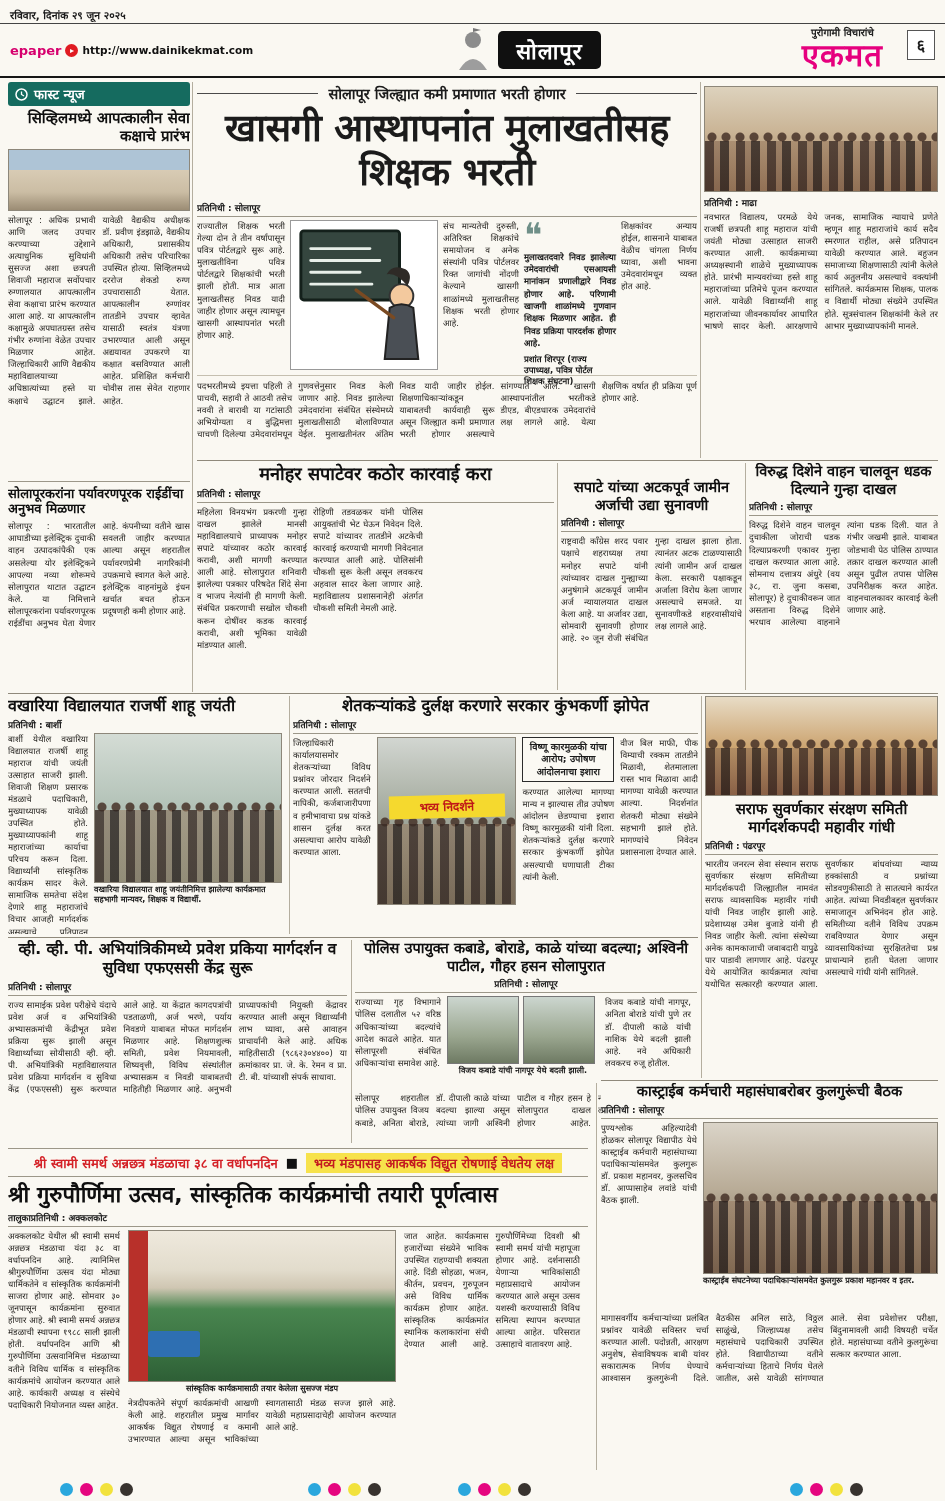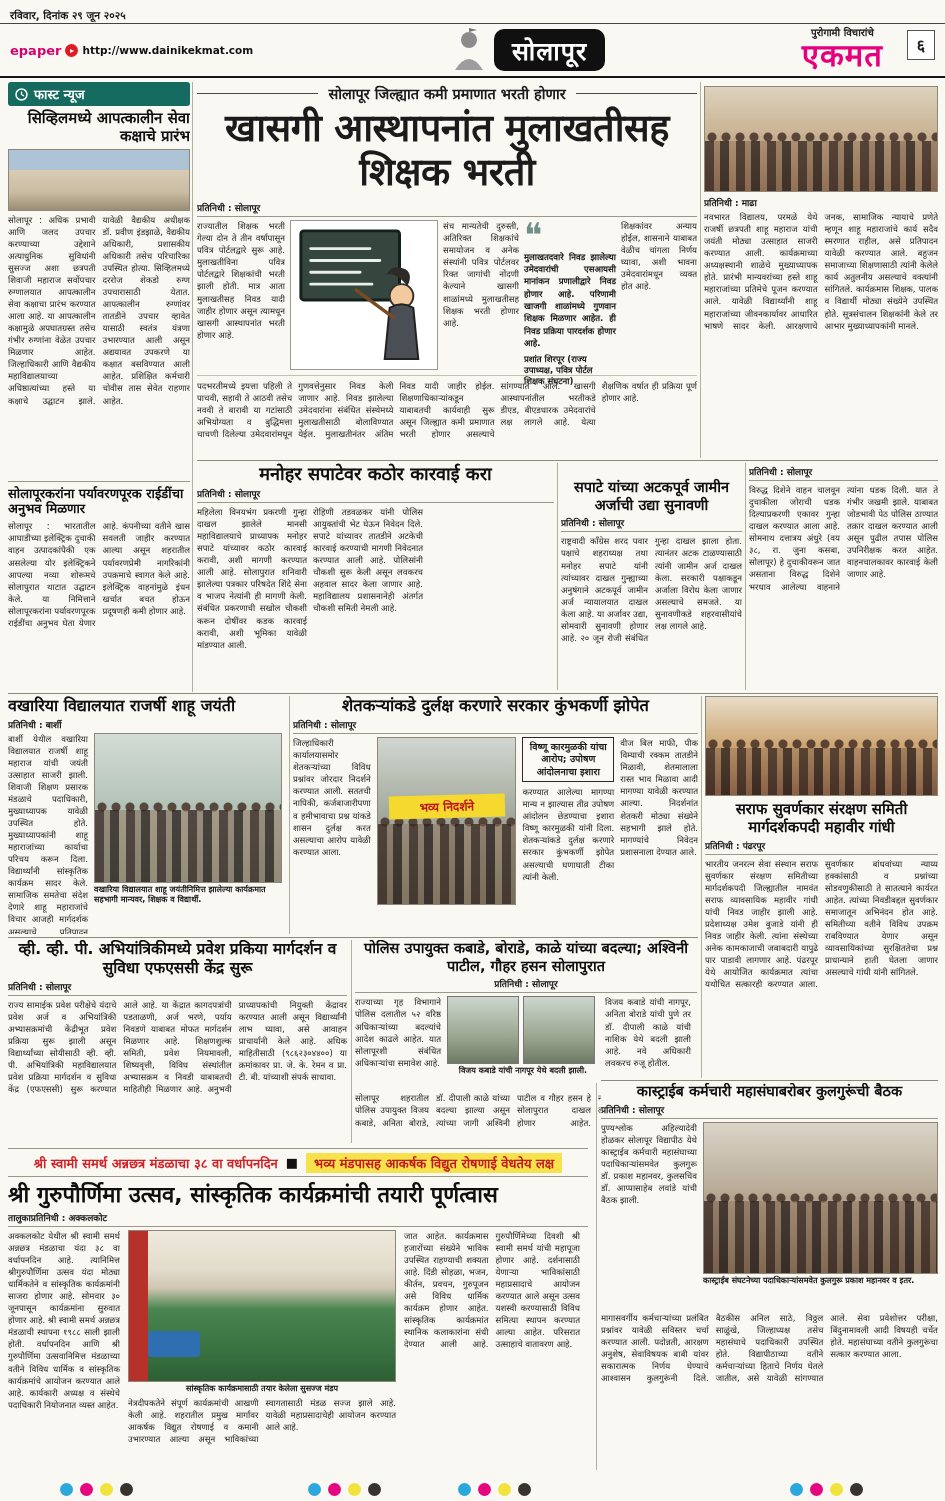--- a/index.html
+++ b/index.html
@@ -10,21 +10,21 @@
   
   .hrow1{padding:4px 10px 0 10px;}
   .date{font-size:10.5px;font-weight:bold;}
   .hrow1-line{position:absolute;top:23px;left:0;right:0;height:1px;background:#444;}
   .hrow2{display:flex;align-items:center;justify-content:space-between;padding:5px 62px 0 10px;}
   .epaper-wrap{display:flex;align-items:center;gap:4px;}
   .epaper-label{color:#d6006e;font-weight:800;font-size:13px;}
   .epaper-icon{display:inline-flex;width:13px;height:13px;border-radius:50%;background:#e01b22;color:#fff;font-size:8px;align-items:center;justify-content:center;}
   .url{font-size:10.5px;font-weight:bold;color:#111;}
   .mast-center{display:flex;align-items:center;gap:6px;}
-  .city-box{background:#101010;color:#fff;font-size:25px;font-weight:800;padding:4px 18px;border-radius:10px;letter-spacing:1px;}
+  .city-box{background:#101010;color:#fff;font-size:22px;font-weight:800;padding:4px 18px;border-radius:5px;letter-spacing:1px;}
   .brand-wrap{display:flex;flex-direction:column;align-items:center;line-height:1.05;}
   .tagline{font-size:10px;font-weight:bold;color:#222;}
   .brand{font-size:31px;font-weight:800;color:#e6007e;letter-spacing:1px;}
   .page-no{position:absolute;right:10px;top:30px;border:1.5px solid #555;padding:3px 9px;font-size:16px;font-weight:bold;background:#fff;}
   
   .body-text{font-size:8.5px;line-height:1.42;text-align:justify;color:#23211e;}
   .cols-2{column-count:2;column-gap:7px;}
   .cols-3{column-count:3;column-gap:7px;}
   .cols-5{column-count:5;column-gap:6px;}
   .hl{font-weight:800;color:#0f0f0f;line-height:1.22;}
@@ -162,20 +162,21 @@
     </div>
   </section>
 
   <section class="abs" style="left:561px;top:463px;width:181px;height:227px;">
     <h2 class="hl c" style="font-size:14.5px;margin-top:16px;">सपाटे यांच्या अटकपूर्व जामीन अर्जाची उद्या सुनावणी</h2>
     <div class="byline rule-b">प्रतिनिधी : सोलापूर</div>
     <div class="body-text cols-2" style="height:160px;">राष्ट्रवादी काँग्रेस शरद पवार पक्षाचे शहराध्यक्ष तथा मनोहर सपाटे यांनी त्यांच्यावर दाखल गुन्ह्याच्या अनुषंगाने अटकपूर्व जामीन अर्ज न्यायालयात दाखल केला आहे. या अर्जावर उद्या, सोमवारी सुनावणी होणार आहे. २० जून रोजी संबंधित गुन्हा दाखल झाला होता. त्यानंतर अटक टाळण्यासाठी त्यांनी जामीन अर्ज दाखल केला. सरकारी पक्षाकडून अर्जाला विरोध केला जाणार असल्याचे समजते. या सुनावणीकडे शहरवासीयांचे लक्ष लागले आहे.</div>
   </section>
 
   <section class="abs" style="left:749px;top:463px;width:189px;height:227px;">
+    <h2 class="hl c" style="font-size:14.5px;">विरुद्ध दिशेने वाहन चालवून धडक दिल्याने गुन्हा दाखल</h2>
     <div class="byline rule-b">प्रतिनिधी : सोलापूर</div>
     <div class="body-text cols-2" style="height:160px;">विरुद्ध दिशेने वाहन चालवून दुचाकीला जोराची धडक दिल्याप्रकरणी एकावर गुन्हा दाखल करण्यात आला आहे. सोमनाथ दत्तात्रय अंधुरे (वय ३८, रा. जुना कसबा, सोलापूर) हे दुचाकीवरून जात असताना विरुद्ध दिशेने भरधाव आलेल्या वाहनाने त्यांना धडक दिली. यात ते गंभीर जखमी झाले. याबाबत जोडभावी पेठ पोलिस ठाण्यात तक्रार दाखल करण्यात आली असून पुढील तपास पोलिस उपनिरीक्षक करत आहेत. वाहनचालकावर कारवाई केली जाणार आहे.</div>
   </section>
 
   <section class="abs" style="left:8px;top:696px;width:277px;height:238px;">
     <h2 class="hl" style="font-size:16px;">वखारिया विद्यालयात राजर्षी शाहू जयंती</h2>
     <div class="byline">प्रतिनिधी : बार्शी</div>
     <div style="display:flex;gap:6px;">
       <div class="body-text" style="width:80px;height:185px;">बार्शी येथील वखारिया विद्यालयात राजर्षी शाहू महाराज यांची जयंती उत्साहात साजरी झाली. शिवाजी शिक्षण प्रसारक मंडळाचे पदाधिकारी, मुख्याध्यापक यावेळी उपस्थित होते. मुख्याध्यापकांनी शाहू महाराजांच्या कार्याचा परिचय करून दिला. विद्यार्थ्यांनी सांस्कृतिक कार्यक्रम सादर केले. सामाजिक समतेचा संदेश देणारे शाहू महाराजांचे विचार आजही मार्गदर्शक असल्याचे प्रतिपादन यावेळी करण्यात आले.</div>
       <div style="width:188px;">

